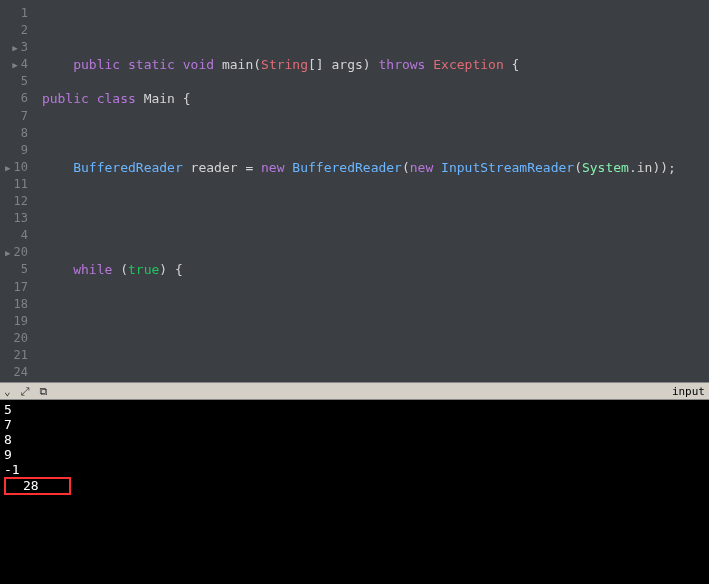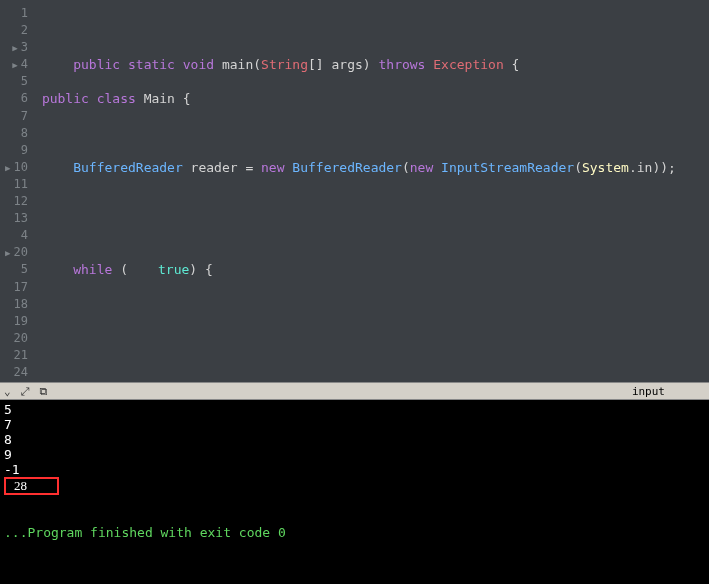--- a/index.html
+++ b/index.html
@@ -43,55 +43,54 @@
   white-space: pre;
 }
 .code-line {
   height: 17.1px;
 }
 .kw { color: #b877db; }
 .type { color: #6cb6ff; }
 .num { color: #d19a66; }
 .str { color: #e06c75; }
 .op { color: #d4d4d4; }
-.sys { color: #fef9c3; }
-.bool { color: #5eead4; margin-left: 30px; }
+.sys { color: #86efac; }
+.bool { color: #22c55e; }
 .star { color: #e06c75; }
 
 .toolbar {
   background: #d4d0c8;
   height: 18px;
   display: flex;
   align-items: center;
   padding: 0 4px;
   border-top: 1px solid #888;
   border-bottom: 1px solid #888;
   font-size: 11px;
   color: #000;
 }
 .toolbar-icons { display: flex; gap: 10px; align-items: center; }
 .toolbar-icon { color: #333; cursor: pointer; font-size: 11px; }
-.toolbar-label { margin-left: auto; margin-right: 40px; }
+.toolbar-label { margin-left: auto; }
 
 .console {
   background: #000;
   color: #fff;
   padding: 2px 4px;
   font-family: 'Consolas', monospace;
   font-size: 13px;
   line-height: 15px;
   height: 184px;
 }
 .console-line { white-space: pre; }
 .highlighted-output {
   display: inline-block;
   border: 2px solid #ff3030;
-  padding: 0 30px 0 8px;
+  padding: 0 30px 0 17px;
   line-height: 14px;
-  font-family: Liberation Serif, serif;
 }
 .console-green { color: #5fd75f; }
 .cursor-block {
   display: inline-block;
   width: 8px;
   height: 13px;
   background: #fff;
   vertical-align: text-bottom;
 }
 .spacer { height: 30px; }
@@ -157,14 +156,13 @@
 </div>
 
 <div class="console">
   <div class="console-line">5</div>
   <div class="console-line">7</div>
   <div class="console-line">8</div>
   <div class="console-line">9</div>
   <div class="console-line">-1</div>
   <div class="console-line"><span class="highlighted-output">28</span></div>
   <div class="spacer"></div>
-  <div class="console-line console-green">...Program finished with exit code 0</div>
 </div>
 
 </body></html>

